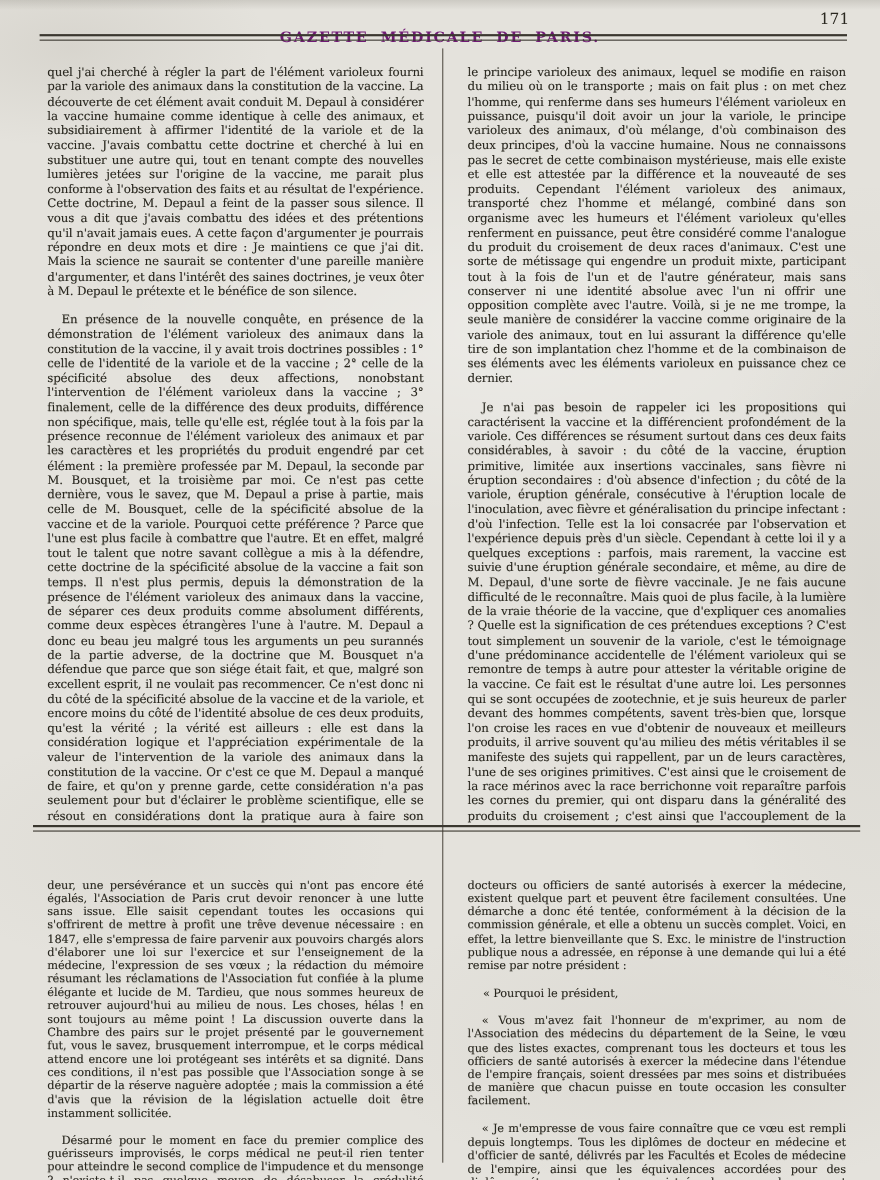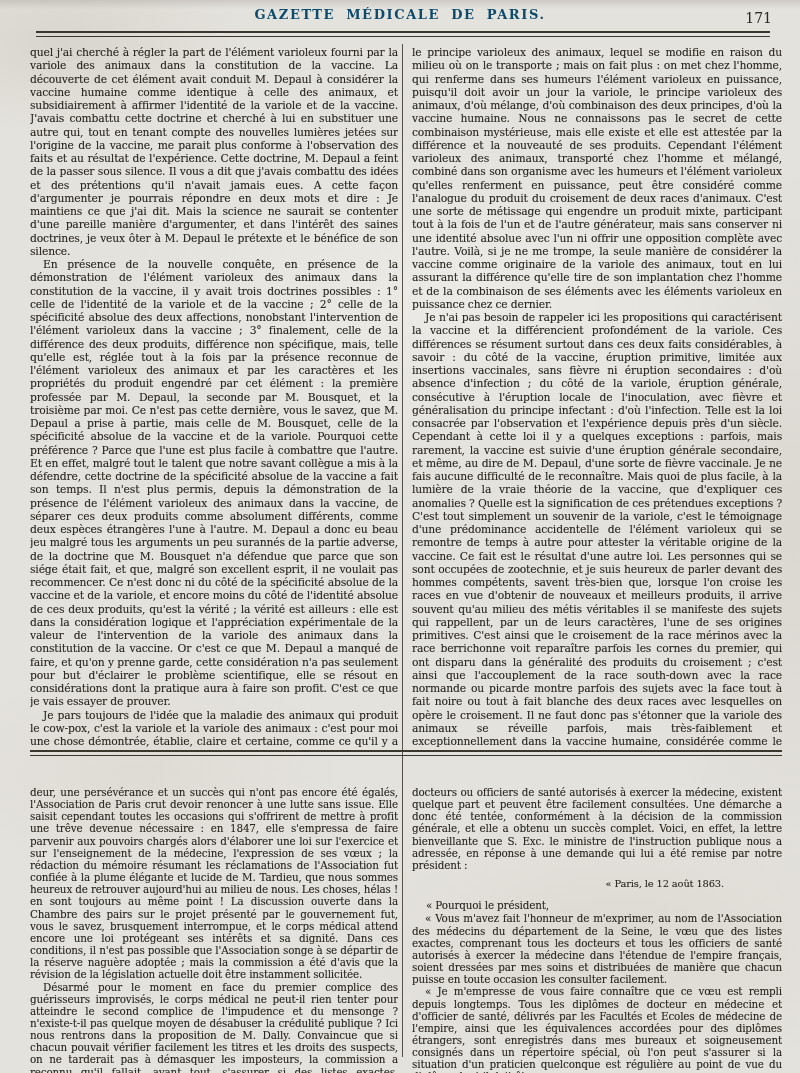--- a/index.html
+++ b/index.html
@@ -11,25 +11,25 @@
       linear-gradient(180deg, rgba(110,106,96,0.20) 0px, rgba(110,106,96,0.0) 9px),
       radial-gradient(ellipse 420px 200px at 78% 88%, rgba(150,144,130,0.10), transparent 70%),
       radial-gradient(ellipse 300px 160px at 18% 72%, rgba(150,144,130,0.08), transparent 70%),
       radial-gradient(ellipse 500px 240px at 58% 28%, rgba(255,255,255,0.30), transparent 72%),
       radial-gradient(ellipse 260px 130px at 8% 4%, rgba(140,134,120,0.14), transparent 70%),
       radial-gradient(ellipse 200px 500px at 99% 50%, rgba(130,126,114,0.10), transparent 75%);
     font-family: "DejaVu Serif", "Liberation Serif", serif;
     color: #29271f;
   }
   .page-header-title {
-    position: absolute; top: 7px; left: 0; width: 100%;
+    position: absolute; top: 27px; left: 0; width: 100%;
     text-align: center;
     font-size: 13px; font-weight: bold;
     letter-spacing: 1.6px; word-spacing: 5px;
-    color: #0c4a6e;
+    color: #701a75;
   }
   .page-number {
     position: absolute; top: 10px; right: 28px;
     font-size: 14px; color: #2a2820;
   }
   .rule-double {
     position: absolute;
     border-top: 2px solid #3a372f;
     border-bottom: 1px solid #3a372f;
     height: 3px;
@@ -54,21 +54,21 @@
     letter-spacing: -0.12px;
   }
   .col-bottom {
     top: 786px; height: 298px;
     font-size: 10.3px; line-height: 12.15px;
     letter-spacing: -0.1px;
   }
   .col-left  { left: 30px;  width: 368px; }
   .col-right { left: 412px; width: 370px; }
   .para {
-    margin: 0;
+    margin: 13px;
     text-align: justify;
     text-shadow: 0.25px 0.25px 0 rgba(41,39,31,0.30);
   }
   .para.indent { text-indent: 13px; }
   .para.runon { text-align-last: justify; }
   .para.indent.runon { text-indent: 13px; text-align-last: justify; }
   .para.dateline {
     text-align: right; text-align-last: right;
     padding-right: 58px;
     margin-top: 7px; margin-bottom: 9px;
@@ -99,17 +99,16 @@
   </div>
 
 <div class="rule-double section-separator"></div>
 
 <div class="col col-bottom col-left">
     <p class="para">deur, une persévérance et un succès qui n'ont pas encore été égalés, l'Association de Paris crut devoir renoncer à une lutte sans issue. Elle saisit cependant toutes les occasions qui s'offrirent de mettre à profit une trêve devenue nécessaire : en 1847, elle s'empressa de faire parvenir aux pouvoirs chargés alors d'élaborer une loi sur l'exercice et sur l'enseignement de la médecine, l'expression de ses vœux ; la rédaction du mémoire résumant les réclamations de l'Association fut confiée à la plume élégante et lucide de M. Tardieu, que nous sommes heureux de retrouver aujourd'hui au milieu de nous. Les choses, hélas ! en sont toujours au même point ! La discussion ouverte dans la Chambre des pairs sur le projet présenté par le gouvernement fut, vous le savez, brusquement interrompue, et le corps médical attend encore une loi protégeant ses intérêts et sa dignité. Dans ces conditions, il n'est pas possible que l'Association songe à se départir de la réserve naguère adoptée ; mais la commission a été d'avis que la révision de la législation actuelle doit être instamment sollicitée.</p>
     <p class="para indent runon">Désarmé pour le moment en face du premier complice des guérisseurs improvisés, le corps médical ne peut-il rien tenter pour atteindre le second complice de l'impudence et du mensonge ? n'existe-t-il pas quelque moyen de désabuser la crédulité publique ? Ici nous rentrons dans la proposition de M. Dally. Convaincue que si chacun pouvait vérifier facilement les titres et les droits des suspects, on ne tarderait pas à démasquer les imposteurs, la commission a reconnu qu'il fallait, avant tout, s'assurer si des listes exactes, comprenant les noms de tous les</p>
   </div>
 <div class="col col-bottom col-right">
     <p class="para">docteurs ou officiers de santé autorisés à exercer la médecine, existent quelque part et peuvent être facilement consultées. Une démarche a donc été tentée, conformément à la décision de la commission générale, et elle a obtenu un succès complet. Voici, en effet, la lettre bienveillante que S. Exc. le ministre de l'instruction publique nous a adressée, en réponse à une demande qui lui a été remise par notre président :</p>
-    <p class="para dateline">« Paris, le 12 août 1863.</p>
     <p class="para salutation">« Pourquoi le président,</p>
     <p class="para indent">« Vous m'avez fait l'honneur de m'exprimer, au nom de l'Association des médecins du département de la Seine, le vœu que des listes exactes, comprenant tous les docteurs et tous les officiers de santé autorisés à exercer la médecine dans l'étendue de l'empire français, soient dressées par mes soins et distribuées de manière que chacun puisse en toute occasion les consulter facilement.</p>
     <p class="para indent">« Je m'empresse de vous faire connaître que ce vœu est rempli depuis longtemps. Tous les diplômes de docteur en médecine et d'officier de santé, délivrés par les Facultés et Ecoles de médecine de l'empire, ainsi que les équivalences accordées pour des diplômes étrangers, sont enregistrés dans mes bureaux et soigneusement consignés dans un répertoire spécial, où l'on peut s'assurer si la situation d'un praticien quelconque est régulière au point de vue du diplôme dont il doit être pourvu.</p>
   </div>
 
 </body></html>

